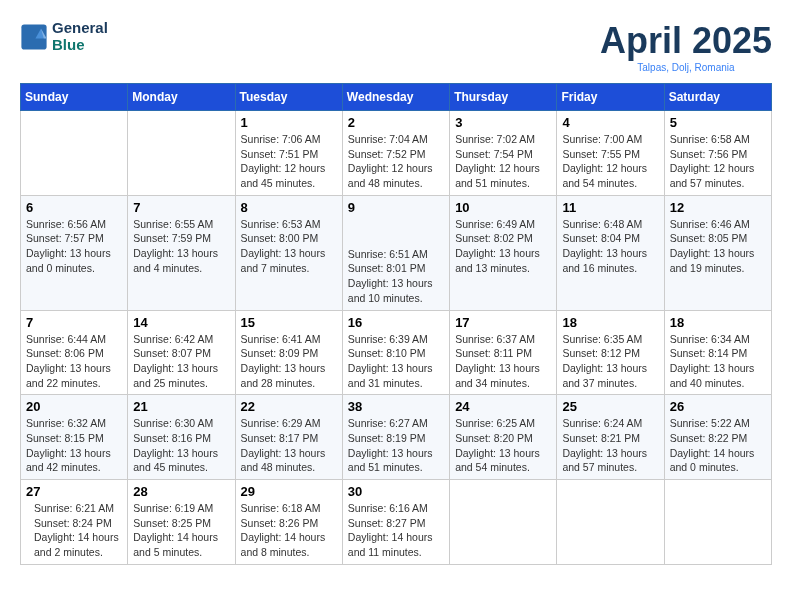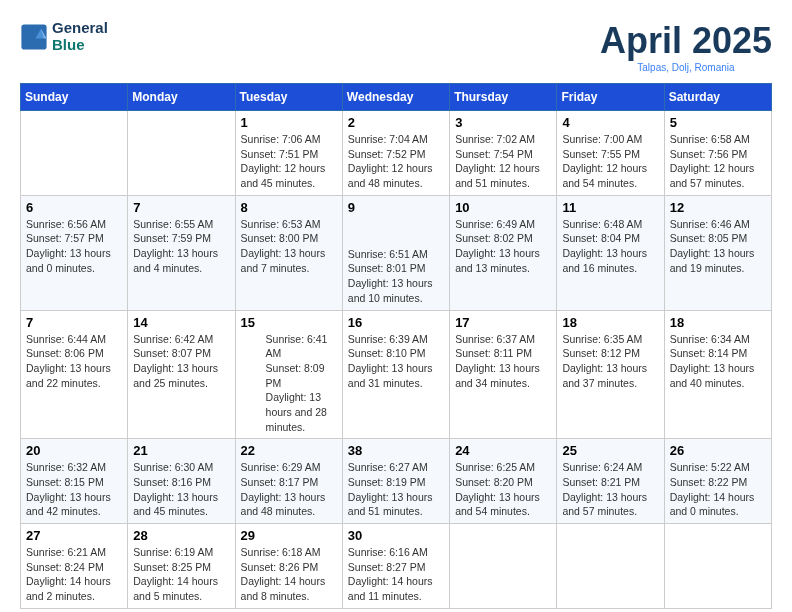--- a/index.html
+++ b/index.html
@@ -208,21 +208,21 @@
 Daylight: 13 hours and 22 minutes.</div>
         </td>
         <td>
           <div class="day-number">14</div>
           <div class="day-info" style="white-space: pre-line;">Sunrise: 6:42 AM
 Sunset: 8:07 PM
 Daylight: 13 hours and 25 minutes.</div>
         </td>
         <td>
           <div class="day-number">15</div>
-          <div class="day-info" style="white-space: pre-line; margin-left: 25px;">Sunrise: 6:41 AM
+          <div class="day-info" style="white-space: pre-line;">Sunrise: 6:41 AM
 Sunset: 8:09 PM
 Daylight: 13 hours and 28 minutes.</div>
         </td>
         <td>
           <div class="day-number">16</div>
           <div class="day-info" style="white-space: pre-line;">Sunrise: 6:39 AM
 Sunset: 8:10 PM
 Daylight: 13 hours and 31 minutes.</div>
         </td>
         <td>
@@ -284,21 +284,21 @@
         <td>
           <div class="day-number">26</div>
           <div class="day-info" style="white-space: pre-line;">Sunrise: 5:22 AM
 Sunset: 8:22 PM
 Daylight: 14 hours and 0 minutes.</div>
         </td>
       </tr>
       <tr>
         <td>
           <div class="day-number">27</div>
-          <div class="day-info" style="white-space: pre-line;">Sunrise: 6:21 AM
+          <div class="day-info" style="white-space: pre-line; margin-left: 8px;">Sunrise: 6:21 AM
 Sunset: 8:24 PM
 Daylight: 14 hours and 2 minutes.</div>
         </td>
         <td>
           <div class="day-number">28</div>
           <div class="day-info" style="white-space: pre-line;">Sunrise: 6:19 AM
 Sunset: 8:25 PM
 Daylight: 14 hours and 5 minutes.</div>
         </td>
         <td>

